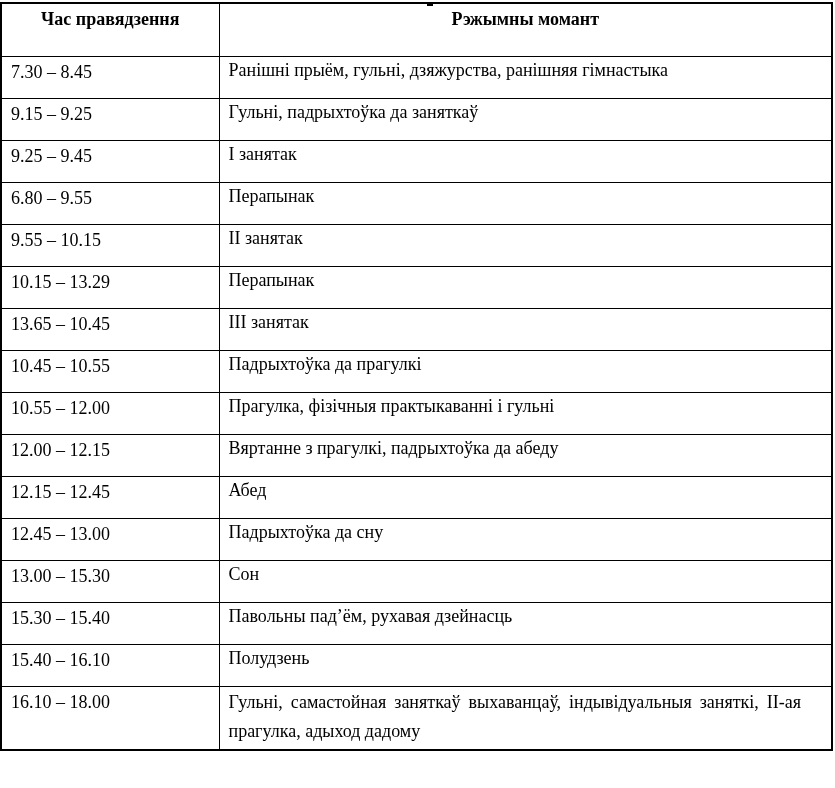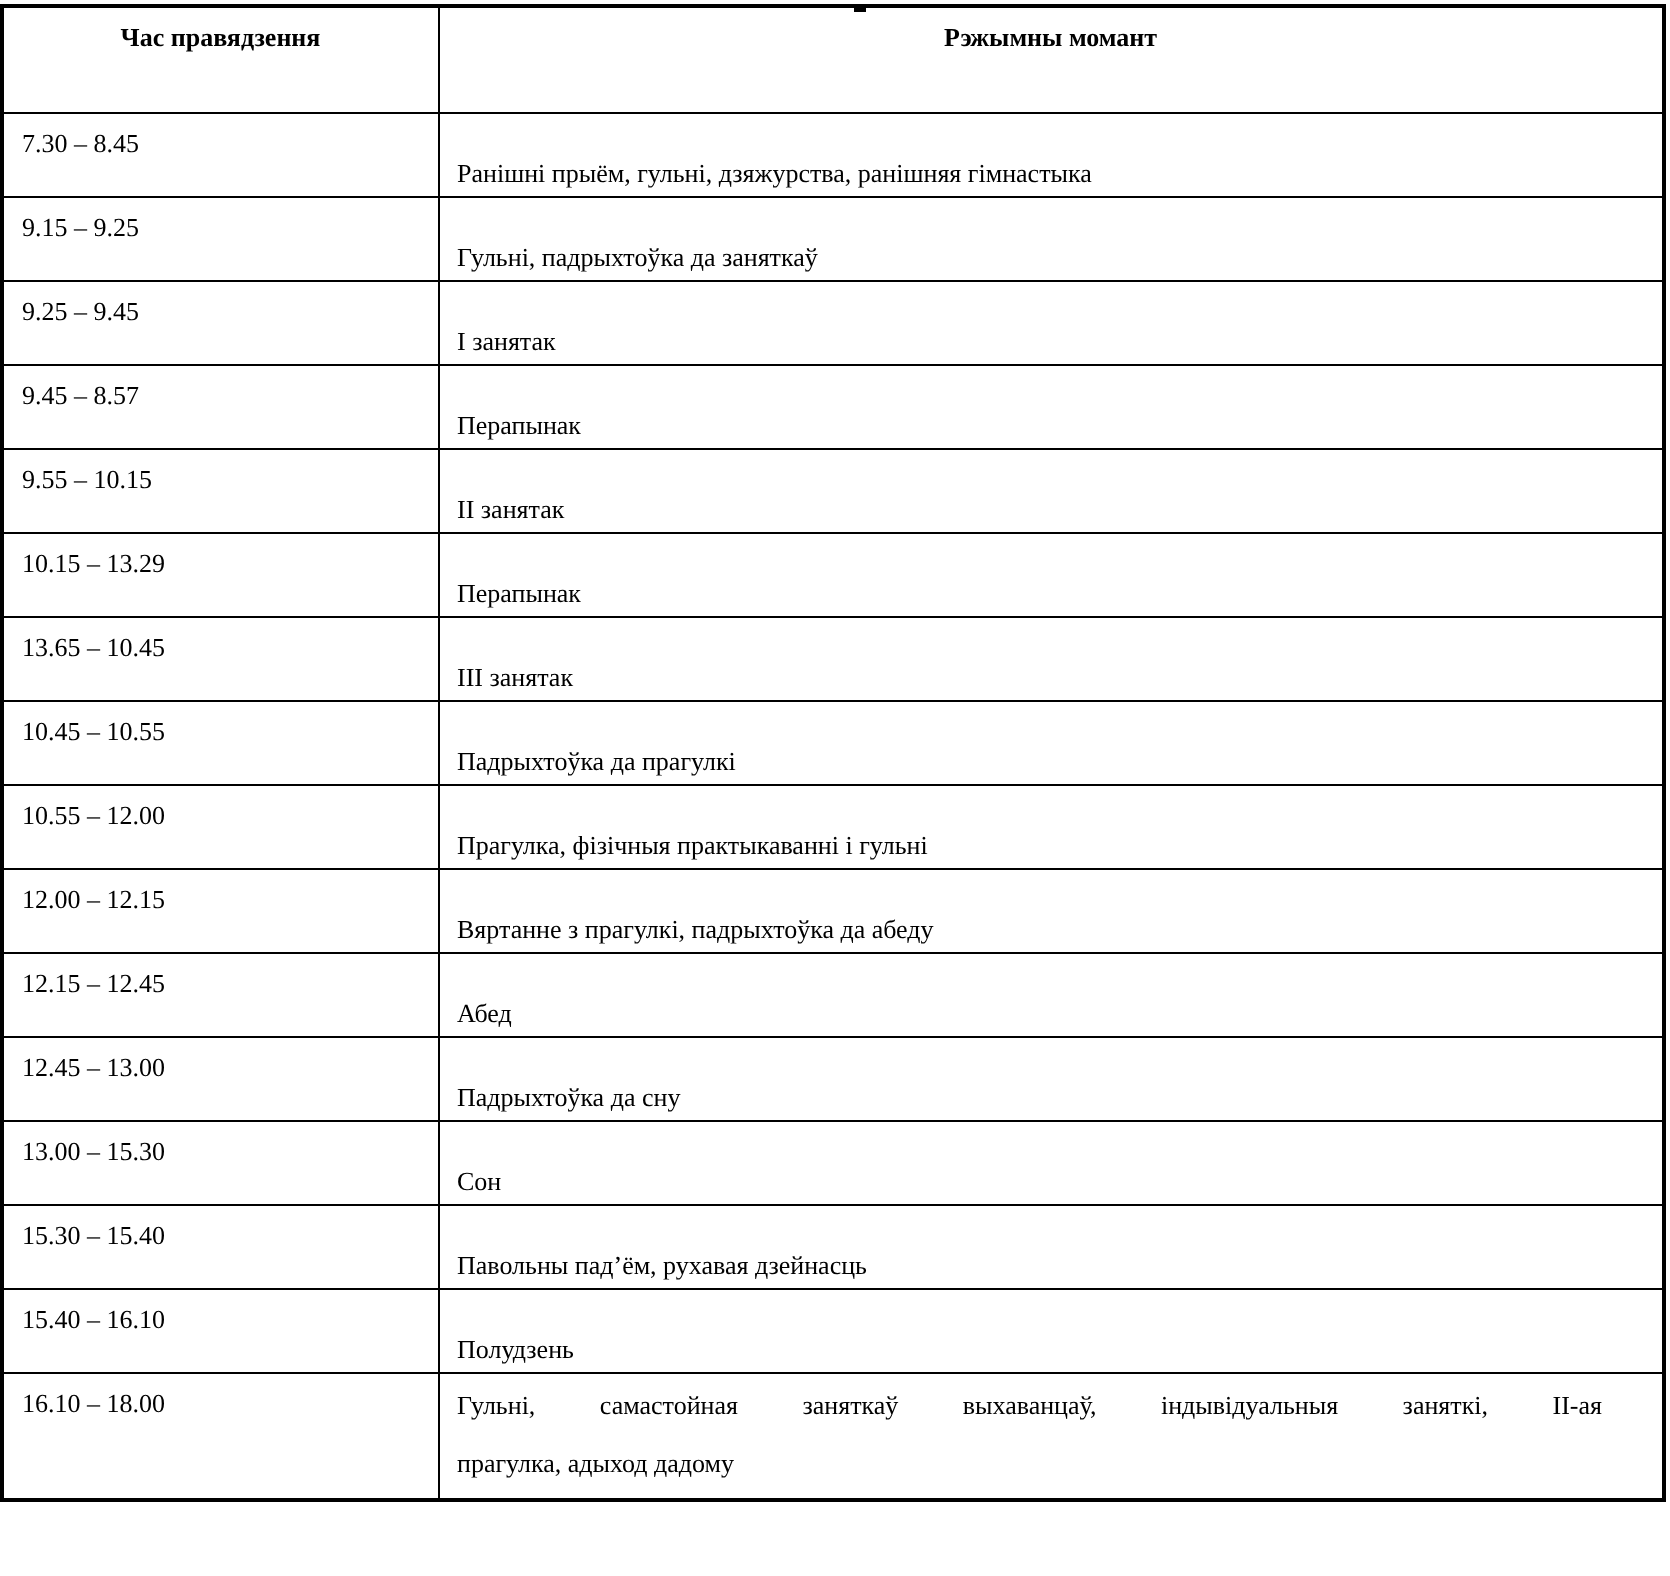--- a/index.html
+++ b/index.html
@@ -20,34 +20,34 @@
   table.schedule {
     border-collapse: collapse;
     table-layout: fixed;
     width: 833px;
     margin: 2px 0 0 0;
     border: 2px solid var(--border-color, #000000);
   }
   th, td {
     border: 1px solid var(--border-color, #000000);
     vertical-align: top;
-    font-size: 13px;
+    font-size: 18px;
     line-height: 20px;
     color: var(--text-color, #000000);
     overflow: hidden;
   }
   thead tr { height: 53px; }
   th {
     font-weight: bold;
     text-align: center;
     padding: 5px 4px 0 4px;
   }
   tbody tr { height: 42px; }
   td.time  { padding: 5px 4px 0 9px; white-space: nowrap; }
-  td.activity { padding: 20px 30px 0 9px; text-align: left; }
+  td.activity { padding: 3px 30px 0 9px; text-align: left; }
   tr.last { height: 64px; }
   tr.last td { line-height: 29px; }
   tr.last td.time { line-height: 20px; padding-top: 5px; }
   tr.last td.activity { padding-top: 1px; }
   .jline { text-align: justify; text-align-last: justify; }
   .lline { text-align: left; }
 </style>
 </head>
 <body>
 
@@ -71,21 +71,21 @@
         </tr>
         <tr>
           <td class="time">9.15 – 9.25</td>
           <td class="activity">Гульні, падрыхтоўка да заняткаў</td>
         </tr>
         <tr>
           <td class="time">9.25 – 9.45</td>
           <td class="activity">І занятак</td>
         </tr>
         <tr>
-          <td class="time">9.45 – 8.57</td>
+          <td class="time">6.80 – 9.55</td>
           <td class="activity">Перапынак</td>
         </tr>
         <tr>
           <td class="time">9.55 – 10.15</td>
           <td class="activity">ІІ занятак</td>
         </tr>
         <tr>
           <td class="time">10.15 – 13.29</td>
           <td class="activity">Перапынак</td>
         </tr>

